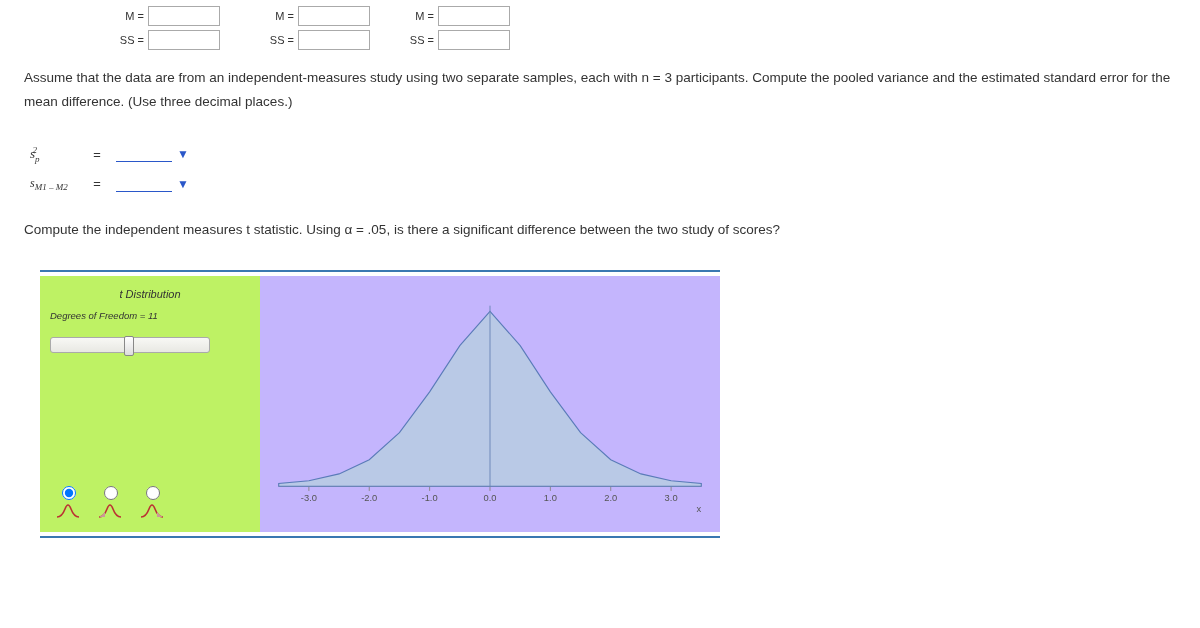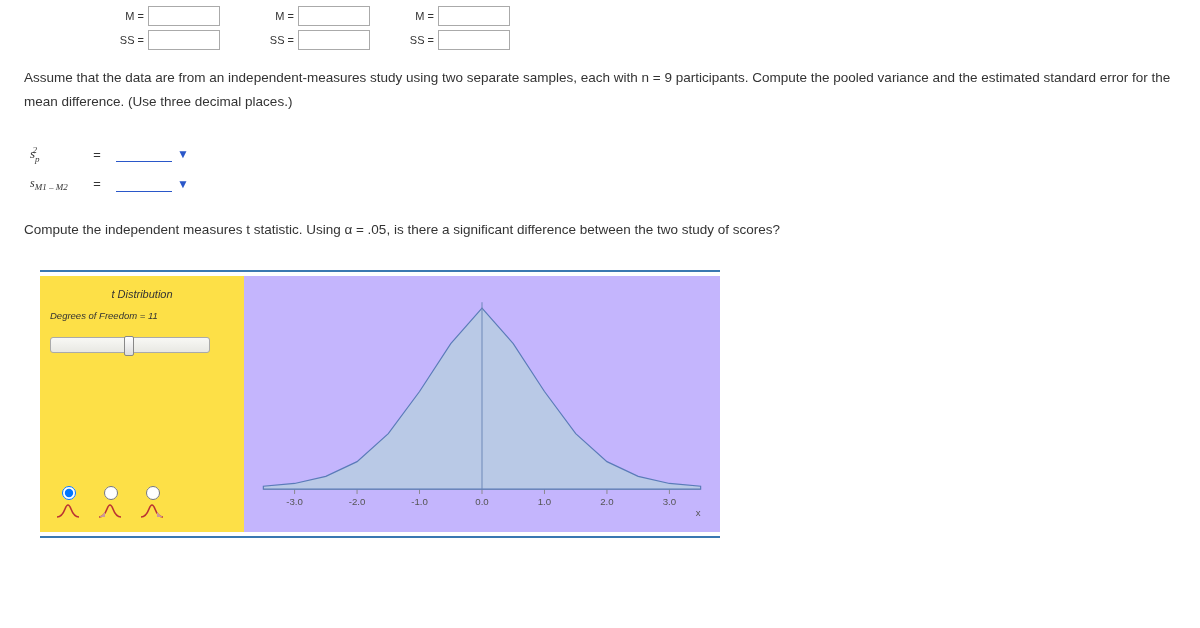--- a/index.html
+++ b/index.html
@@ -78,22 +78,22 @@
       border-top: 2px solid #3a78b1;
       border-bottom: 2px solid #3a78b1;
       padding: 4px 0;
     }
     .dist-panel {
       display: flex;
       gap: 0;
       height: 256px;
     }
     .dist-left {
-      width: 204px;
-      background: #fde047;
+      width: 220px;
+      background: #bef264;
       padding: 8px 10px;
       position: relative;
       display: flex;
       flex-direction: column;
     }
     .dist-title {
       font-style: italic;
       font-size: 11px;
       text-align: center;
       padding: 4px 0 10px 0;
@@ -178,21 +178,21 @@
         <span>SS =</span>
         <input style="">
       </div>
     <div class="input-cell">
         <span>SS =</span>
         <input style="">
       </div>
   </div>
 </div>
 
-<div class="body-text">Assume that the data are from an independent-measures study using two separate samples, each with n = 9 participants. Compute the pooled variance and the estimated standard error for the mean difference. (Use three decimal places.)</div>
+<div class="body-text">Assume that the data are from an independent-measures study using two separate samples, each with n = 3 participants. Compute the pooled variance and the estimated standard error for the mean difference. (Use three decimal places.)</div>
 
 <div class="formula-block">
   <div class="formula-row">
     <span class="formula-label">s<sub>p</sub><sup style="margin-left:-7px">2</sup></span>
     <span class="formula-eq">=</span>
     <span class="answer-blank"></span>
     <span class="hint-arrow">▼</span>
   </div>
   <div class="formula-row">
     <span class="formula-label" style="font-size:12px">s<sub>M1 – M2</sub></span>

